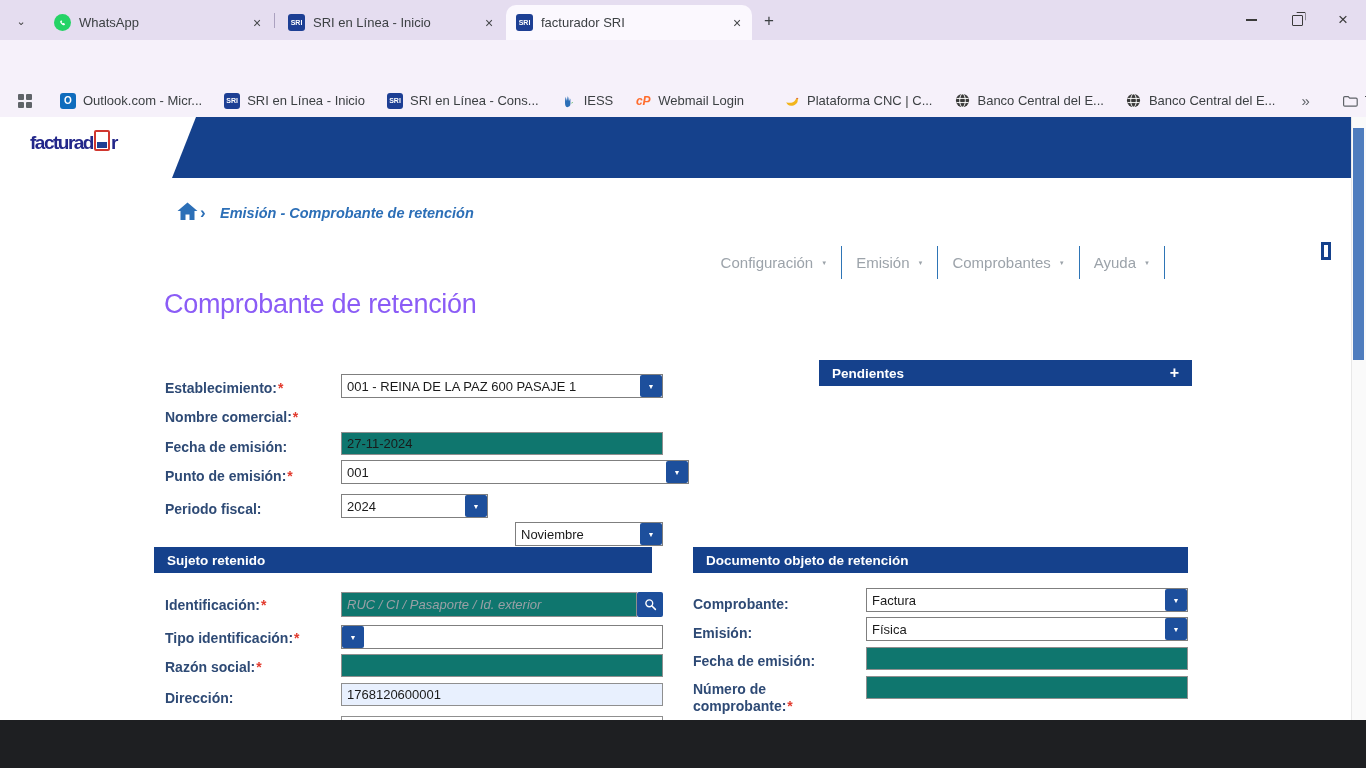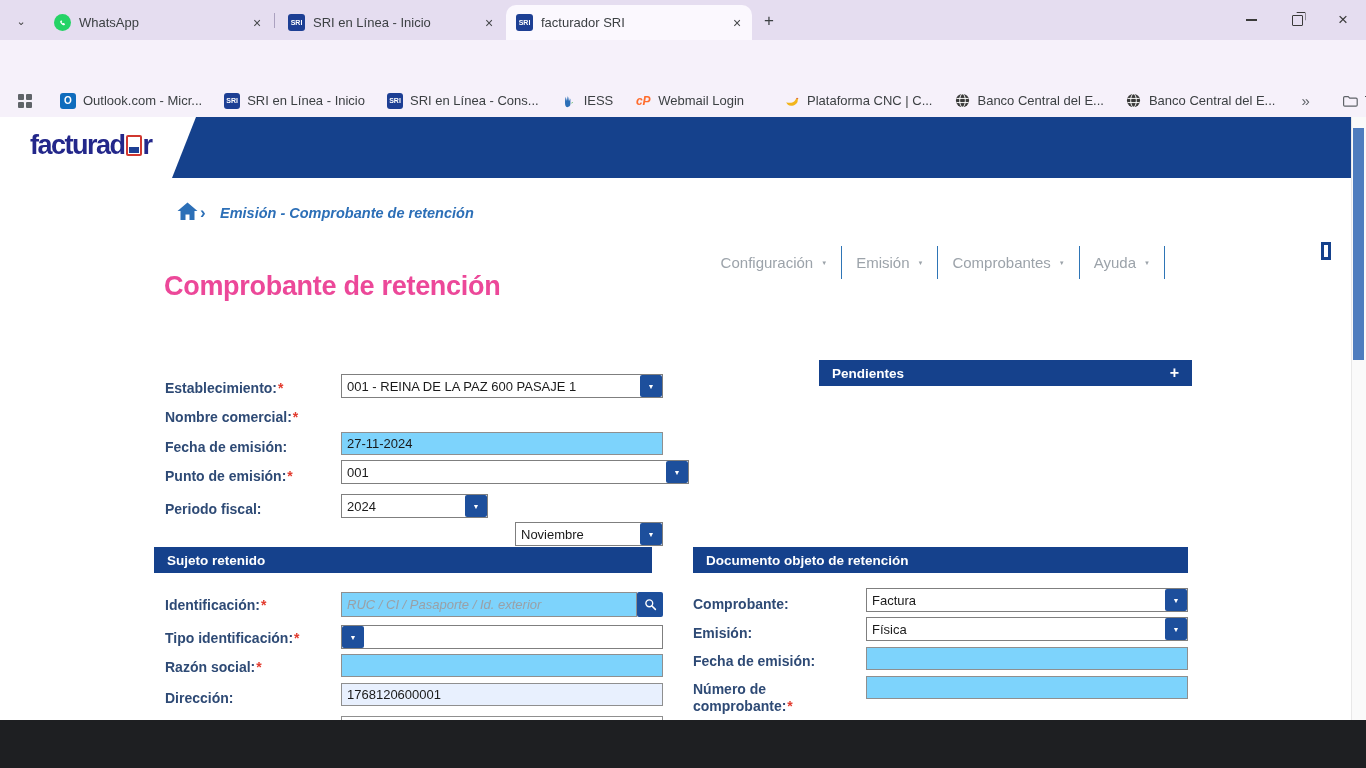--- a/index.html
+++ b/index.html
@@ -41,41 +41,41 @@
   .grid4{display:grid;grid-template-columns:6px 6px;grid-gap:2px}
   .grid4 i{width:6px;height:6px;background:#5F6368;border-radius:1px}
   .bmfav{width:16px;height:16px;flex:none;display:flex;align-items:center;justify-content:center}
   .ol-fav{background:#0F6CBD;border-radius:3px;color:#fff;font-weight:bold;font-size:10px}
   .cp-fav{color:#FF6C2C;font-weight:bold;font-size:12px;font-style:italic}
   .bmsep{width:1px;height:18px;background:#C9C1D8}
 
   
   .apph{left:0;top:117px;width:1366px;height:61px;background:#15418C}
   .logoblock{left:0;top:0;width:210px;height:61px;background:#fff;clip-path:polygon(0 0,196px 0,172px 61px,0 61px)}
-  .logo{left:30px;top:13px;font-size:27px;font-weight:bold;color:#23278A;letter-spacing:-1.5px}
+  .logo{left:30px;top:13px;font-size:19px;font-weight:bold;color:#23278A;letter-spacing:-1.5px}
   .docicon{display:inline-block;width:12px;height:17px;border:2px solid #D0372F;border-radius:2px;vertical-align:-2px;margin:0 1px;position:relative;background:#fff}
   .docicon:after{content:"";position:absolute;left:1px;right:1px;bottom:1px;height:6px;background:#1D3F94}
   .ruc{right:74px;top:129px;color:#fff;font-weight:bold;font-size:15px}
   .company{right:74px;top:150px;color:#fff;font-weight:bold;font-size:13.5px}
   .hdivider{left:1303px;top:131px;width:1px;height:33px;background:rgba(255,255,255,.55)}
   .power{left:1313px;top:132px;width:22px;height:22px;border:3px solid #fff;border-radius:50%}
   .power:after{content:"";position:absolute;left:8px;top:-7px;width:3.5px;height:12px;background:#fff;box-shadow:0 0 0 3px #15418C}
 
   
   .bc-sep{left:200px;top:203px;color:#2C6FB7;font-weight:bold;font-size:17px}
   .bc-text{left:220px;top:205px;color:#2C6FB7;font-weight:bold;font-style:italic;font-size:14.5px}
   .mainnav{right:201px;top:246px}
   .navitem{padding:8px 14px;border-right:1px solid #2E75B6;color:#9CA3AA;font-size:15px;gap:8px}
   .navcaret{font-size:6px;color:#9CA3AA}
-  .ptitle{left:164px;top:271px;font-size:27px;font-weight:bold;color:#ec4899;letter-spacing:-.3px}
+  .ptitle{left:164px;top:289px;font-size:27px;font-weight:normal;color:#8b5cf6;letter-spacing:-.3px}
   .secbar{background:#15418C;color:#fff;font-weight:bold;font-size:13.5px;height:26px;box-sizing:border-box;padding:0 13px;justify-content:space-between}
   .flabel{font-size:14px;font-weight:bold;color:#2E4A75;white-space:nowrap}
   .flabel.wrap{white-space:normal;line-height:17px}
   .req{color:#E23B2E;margin-left:1px}
-  .tinput{position:absolute;box-sizing:border-box;border:1px solid #8F8F8F;height:23px;font-size:13px;padding:0 5px;font-family:inherit;background:#7dd3fc;color:#1a1a1a;outline:none}
+  .tinput{position:absolute;box-sizing:border-box;border:1px solid #8F8F8F;height:23px;font-size:13px;padding:0 5px;font-family:inherit;background:#0f766e;color:#1a1a1a;outline:none}
   .tinput::placeholder{color:#9AA0A6;font-style:italic}
   .autofill{background:#E8F0FE}
   .sel{position:absolute;display:flex;box-sizing:border-box;height:24px;border:1px solid #7F7F7F;background:#fff;cursor:default}
   .sval{flex:1;font-size:13px;padding:4px 5px 0;white-space:nowrap;overflow:hidden;color:#1a1a1a}
   .scaret{width:22px;background:#1D4F9C;color:#fff;display:flex;align-items:center;justify-content:center;font-size:7px;flex:none;border-radius:2px}
   .searchbtn{left:637px;top:592px;width:26px;height:25px;background:#1D4F9C;justify-content:center;border-radius:2px}
   .sliver{left:341px;top:716px;width:322px;height:4px;border:1px solid #8F8F8F;border-bottom:none;box-sizing:border-box;background:#fff}
   .sctrack{left:1351px;top:117px;width:15px;height:603px;background:#FAFAFA;border-left:1px solid #E8E8E8;box-sizing:border-box}
   .scthumb{left:1353px;top:128px;width:11px;height:232px;background:#4F7DBE}
 

